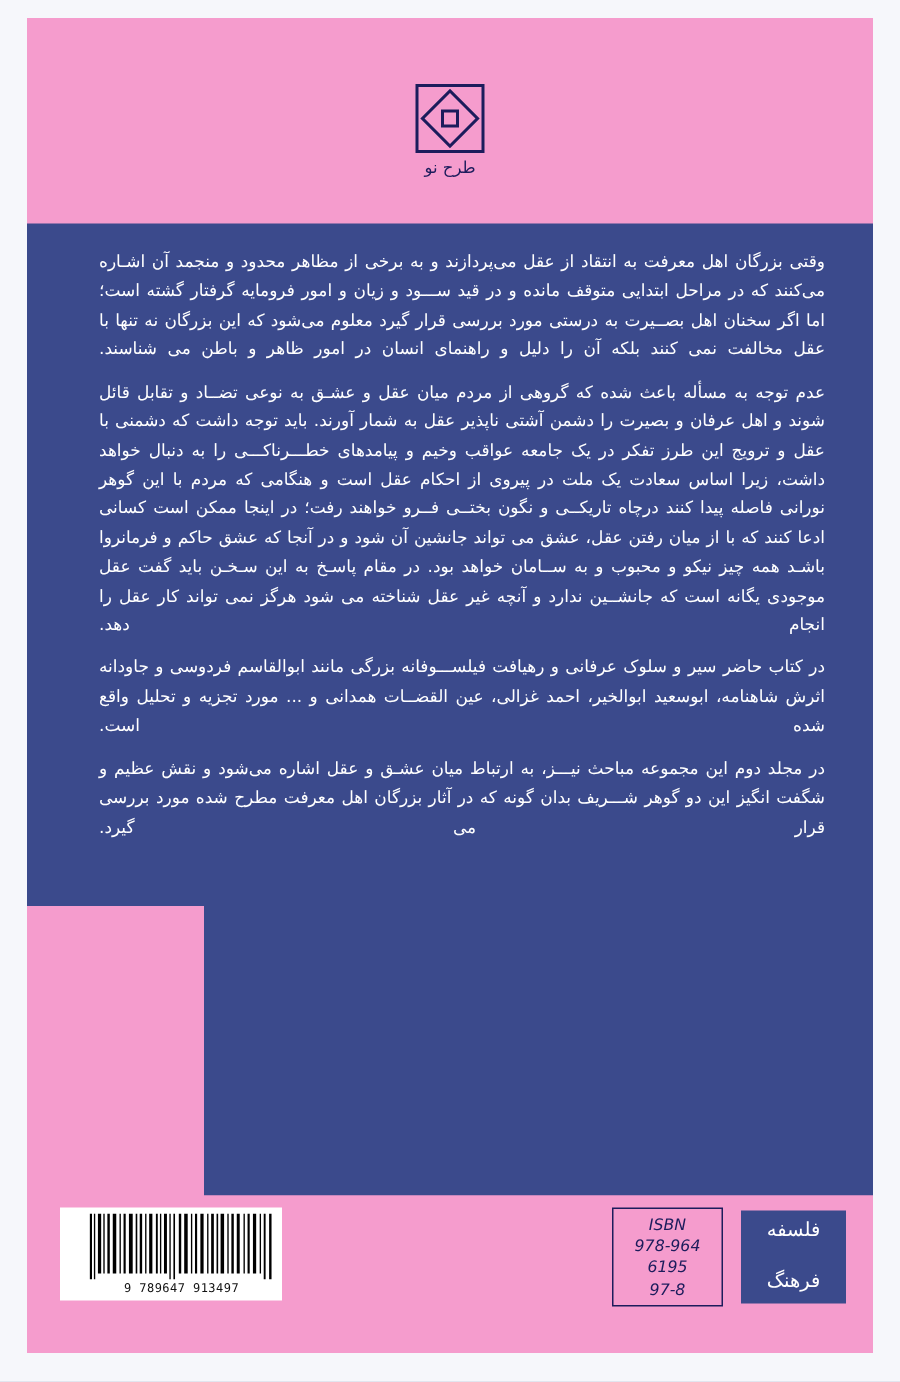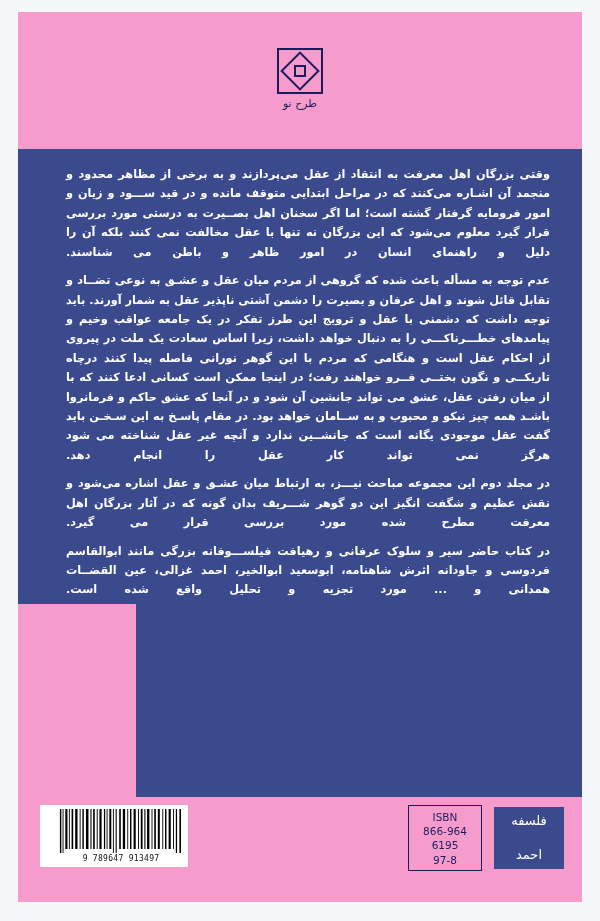--- a/index.html
+++ b/index.html
@@ -45,21 +45,21 @@
   .publisher-logo {
     position: absolute;
     left: 50%;
     transform: translateX(-50%);
     top: 28px;
     width: 56px;
     height: 78px;
     display: flex;
     flex-direction: column;
     align-items: center;
-    justify-content: center;
+    justify-content: flex-end;
   }
   .logo-mark {
     width: 46px;
     height: 46px;
     border: 2px solid #1c1c5c;
     box-sizing: border-box;
     position: relative;
     background: #f59ccd;
   }
   .logo-mark::before {
@@ -118,21 +118,20 @@
     z-index: 2;
     color: #ffffff;
     font-size: 11.3px;
     line-height: 1.72;
     text-align: justify;
     text-align-last: justify;
     direction: rtl;
     font-family: "DejaVu Sans", sans-serif;
     margin: 0 0 9px 16px;
     letter-spacing: -0.1px;
-    font-weight: bold;
   }
   .blurb-text:last-child { margin-bottom: 0; }
 
   
   .bottom-strip {
     position: absolute;
     left: 0;
     top: 785px;
     width: 100%;
     height: 105px;
@@ -165,20 +164,21 @@
     border: 1.5px solid #1c1c5c;
     background: #f59ccd;
     color: #1c1c5c;
     font-family: "DejaVu Sans", sans-serif;
     font-size: 10.5px;
     line-height: 1.35;
     text-align: center;
     padding-top: 4px;
     box-sizing: border-box;
     direction: ltr;
+    font-style: italic;
   }
 
   .price-box {
     position: absolute;
     right: 188px;
     top: 18px;
     width: 84px;
     color: #1c1c5c;
     font-size: 10px;
     line-height: 1.5;
@@ -230,34 +230,34 @@
       <div class="publisher-logo">
         <div class="logo-mark"></div>
         <div class="logo-caption">طرح نو</div>
       </div>
     </div>
 
     <div class="blurb-panel">
       <div class="pink-block"></div>
       <p class="blurb-text">وقتی بزرگان اهل معرفت به انتقاد از عقل می‌پردازند و به برخی از مظاهر محدود و منجمد آن اشـاره می‌کنند که در مراحل ابتدایی متوقف مانده و در قید ســـود و زیان و امور فرومایه گرفتار گشته است؛ اما اگر سخنان اهل بصــیرت به درستی مورد بررسی قرار گیرد معلوم می‌شود که این بزرگان نه تنها با عقل مخالفت نمی کنند بلکه آن را دلیل و راهنمای انسان در امور ظاهر و باطن می شناسند.</p>
       <p class="blurb-text">عدم توجه به مسأله باعث شده که گروهی از مردم میان عقل و عشـق به نوعی تضــاد و تقابل قائل شوند و اهل عرفان و بصیرت را دشمن آشتی ناپذیر عقل به شمار آورند. باید توجه داشت که دشمنی با عقل و ترویج این طرز تفکر در یک جامعه عواقب وخیم و پیامدهای خطـــرناکـــی را به دنبال خواهد داشت، زیرا اساس سعادت یک ملت در پیروی از احکام عقل است و هنگامی که مردم با این گوهر نورانی فاصله پیدا کنند درچاه تاریکــی و نگون بختــی فــرو خواهند رفت؛ در اینجا ممکن است کسانی ادعا کنند که با از میان رفتن عقل، عشق می تواند جانشین آن شود و در آنجا که عشق حاکم و فرمانروا باشـد همه چیز نیکو و محبوب و به ســامان خواهد بود. در مقام پاسـخ به این سـخـن باید گفت عقل موجودی یگانه است که جانشــین ندارد و آنچه غیر عقل شناخته می شود هرگز نمی تواند کار عقل را انجام دهد.</p>
+      <p class="blurb-text">در کتاب حاضر سیر و سلوک عرفانی و رهیافت فیلســـوفانه بزرگی مانند ابوالقاسم فردوسی و جاودانه اثرش شاهنامه، ابوسعید ابوالخیر، احمد غزالی، عین القضــات همدانی و ... مورد تجزیه و تحلیل واقع شده است.</p>
       <p class="blurb-text">در مجلد دوم این مجموعه مباحث نیـــز، به ارتباط میان عشـق و عقل اشاره می‌شود و نقش عظیم و شگفت انگیز این دو گوهر شـــریف بدان گونه که در آثار بزرگان اهل معرفت مطرح شده مورد بررسی قرار می گیرد.</p>
-      <p class="blurb-text">در کتاب حاضر سیر و سلوک عرفانی و رهیافت فیلســـوفانه بزرگی مانند ابوالقاسم فردوسی و جاودانه اثرش شاهنامه، ابوسعید ابوالخیر، احمد غزالی، عین القضــات همدانی و ... مورد تجزیه و تحلیل واقع شده است.</p>
     </div>
 
     <div class="bottom-strip">
 
       <div class="series-badge">
         <span>فلسفه</span>
-        <span>احمد</span>
+        <span>فرهنگ</span>
       </div>
 
       <div class="isbn-box">
         <div>ISBN</div>
-        <div>866-964</div>
+        <div>978-964</div>
         <div>6195</div>
         <div>97-8</div>
       </div>
 
 
       <div class="barcode">
         <svg class="bars" viewBox="0 0 138 44" preserveAspectRatio="none">
           <g fill="#000">
             <rect x="1" y="0" width="1.6" height="44"></rect>
             <rect x="4" y="0" width="1" height="44"></rect>

